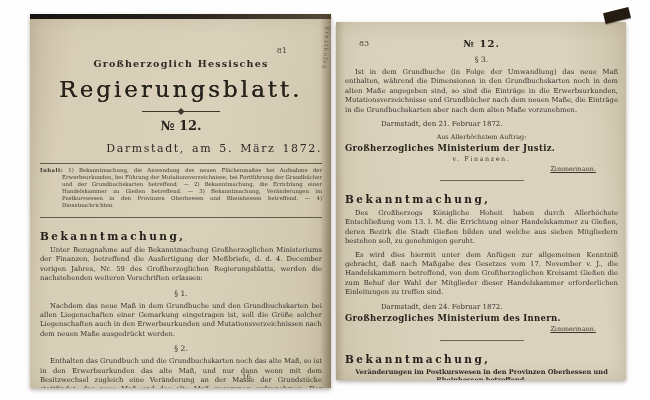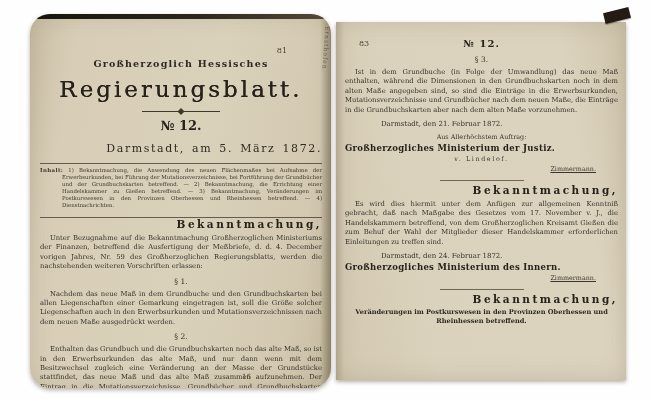--- a/index.html
+++ b/index.html
@@ -1,20 +1,20 @@
 <!DOCTYPE html>
 <html><head>
 <meta charset="utf-8">
 <style>
   html,body{margin:0;padding:0;background:#ffffff;}
   .stage{position:relative;width:650px;height:400px;background:#fefefe;overflow:hidden;
          font-family:"DejaVu Serif","Liberation Serif",serif;color:#35312a;}
   .page{position:absolute;overflow:hidden;box-shadow:0 2px 4px rgba(40,30,10,.35), inset 0 0 22px rgba(96,78,44,.18);}
   .page-left{left:30px;top:14px;width:301px;height:374px;
-    background:linear-gradient(100deg,#c9bfa5 0%,#d8ceb7 14%,#dad1bb 55%,#d3c9b1 85%,#c7bda2 100%);border-radius:20px;}
+    background:linear-gradient(100deg,#c9bfa5 0%,#d8ceb7 14%,#dad1bb 55%,#d3c9b1 85%,#c7bda2 100%);}
   .page-right{left:336px;top:22px;width:290px;height:358px;
     background:linear-gradient(260deg,#cec4ab 0%,#dcd3bf 20%,#dbd2bd 70%,#d2c8b0 100%);}
   .page-left::after{content:"";position:absolute;top:0;right:0;bottom:0;width:11px;
     background:linear-gradient(to right,rgba(0,0,0,0),rgba(56,42,20,.38));}
   .page-right::before{content:"";position:absolute;top:0;left:0;bottom:0;width:8px;
     background:linear-gradient(to left,rgba(0,0,0,0),rgba(56,42,20,.16));}
   .top-edge{position:absolute;top:0;left:0;right:0;height:5px;
     background:linear-gradient(to right,#171310,#2c261e 55%,#544a38);}
   .corner-mark{position:absolute;top:10px;left:604px;width:26px;height:11px;background:#241b12;
     transform:rotate(-14deg);box-shadow:0 1px 1px rgba(0,0,0,.3);}
@@ -30,21 +30,21 @@
     text-shadow:0 0 .5px #26221b;}
   .ornament{display:flex;justify-content:center;margin:9px 0 6px 0;}
   .orn{position:relative;width:78px;border-bottom:1.4px solid #3d372c;}
   .orn::after{content:"";position:absolute;left:50%;top:-2.5px;width:5px;height:5px;background:#3d372c;
     transform:translateX(-50%) rotate(45deg);}
   .issue-left{text-align:center;font-weight:bold;font-size:13px;margin-top:6px;color:#26221b;}
   .dateline-main{text-align:right;font-size:11px;letter-spacing:1.6px;word-spacing:2px;margin-top:9px;color:#2e2a23;}
   .rule{border-top:1px solid rgba(62,54,40,.75);margin:8px 0 0 0;}
   .inhalt{font-size:5.4px;line-height:7px;text-align:justify;margin-top:3px;padding-left:22px;text-indent:-22px;color:#3a352c;}
   .inhalt b{letter-spacing:.4px;}
-  .ann-heading{text-align:right;font-weight:bold;font-size:10.5px;letter-spacing:2.5px;margin-top:0;color:#26221b;}
+  .ann-heading{text-align:left;font-weight:bold;font-size:10.5px;letter-spacing:2.5px;margin-top:12px;color:#26221b;}
   .ann-subtitle{text-align:center;font-weight:bold;font-size:6.6px;line-height:8.5px;margin:3px 6px 0 6px;color:#2e2a23;}
   .body-par{font-size:6.8px;line-height:9.4px;text-align:justify;text-indent:10px;margin:4px 0 0 0;color:#35312a;}
   .section-label{text-align:center;font-size:7.5px;margin-top:5px;color:#35312a;}
   .sig-mark{position:absolute;bottom:7px;left:212px;font-size:7px;color:#4c463a;}
 
   .rp-inner{position:relative;padding:16px 8px 0 9px;}
   .rp-head{position:relative;height:12px;}
   .rp-head .pagenum-right{position:absolute;left:14px;top:1px;}
   .running-head{display:block;text-align:center;font-weight:bold;font-size:10px;letter-spacing:1px;color:#26221b;}
   .dateline-sub{font-size:7px;padding-left:36px;margin-top:5px;color:#35312a;}
@@ -89,26 +89,27 @@
     <div class="rp-inner">
       <div class="rp-head">
         <span class="pagenum pagenum-right">83</span>
         <span class="running-head">№ 12.</span>
       </div>
       <div class="section-label">§ 3.</div>
       <p class="body-par">Ist in dem Grundbuche (in Folge der Umwandlung) das neue Maß enthalten, während die Dimensionen in den Grundbuchskarten noch in dem alten Maße angegeben sind, so sind die Einträge in die Erwerbsurkunden, Mutationsverzeichnisse und Grundbücher nach dem neuen Maße, die Einträge in die Grundbuchskarten aber nach dem alten Maße vorzunehmen.</p>
       <div class="dateline-sub">Darmstadt, den 21. Februar 1872.</div>
       <div class="auftrag">Aus Allerhöchstem Auftrag:</div>
       <div class="ministry">Großherzogliches Ministerium der Justiz.</div>
-      <div class="signer">v. Lindelof.</div>
+      <div class="signer">v. Finanzen.</div>
       <div class="countersign">Zimmermann.</div>
       <div class="divider">
           <span></span>
         </div>
       <div class="ann-heading">Bekanntmachung,</div>
+      <p class="body-par">Des Großherzogs Königliche Hoheit haben durch Allerhöchste Entschließung vom 13. l. M. die Errichtung einer Handelskammer zu Gießen, deren Bezirk die Stadt Gießen bilden und welche aus sieben Mitgliedern bestehen soll, zu genehmigen geruht.</p>
       <p class="body-par">Es wird dies hiermit unter dem Anfügen zur allgemeinen Kenntniß gebracht, daß nach Maßgabe des Gesetzes vom 17. November v. J., die Handelskammern betreffend, von dem Großherzoglichen Kreisamt Gießen die zum Behuf der Wahl der Mitglieder dieser Handelskammer erforderlichen Einleitungen zu treffen sind.</p>
       <div class="dateline-sub">Darmstadt, den 24. Februar 1872.</div>
       <div class="ministry">Großherzogliches Ministerium des Innern.</div>
       <div class="countersign">Zimmermann.</div>
       <div class="divider">
           <span></span>
         </div>
       <div class="ann-heading">Bekanntmachung,</div>
       <div class="ann-subtitle">Veränderungen im Postkurswesen in den Provinzen Oberhessen und Rheinhessen betreffend.</div>
 

